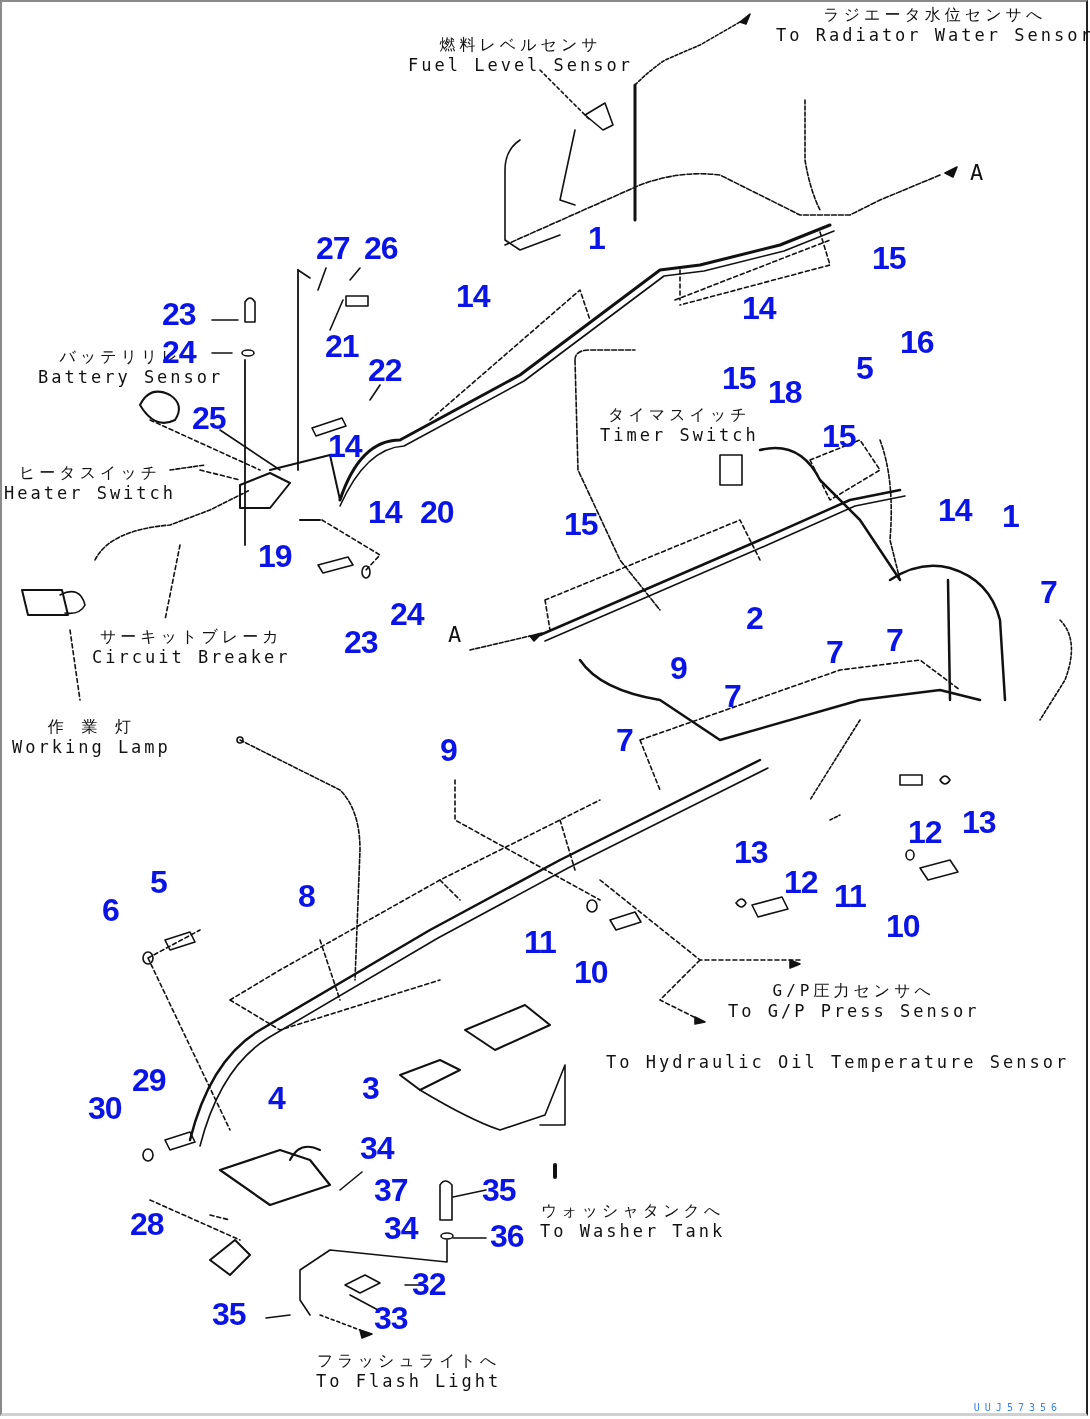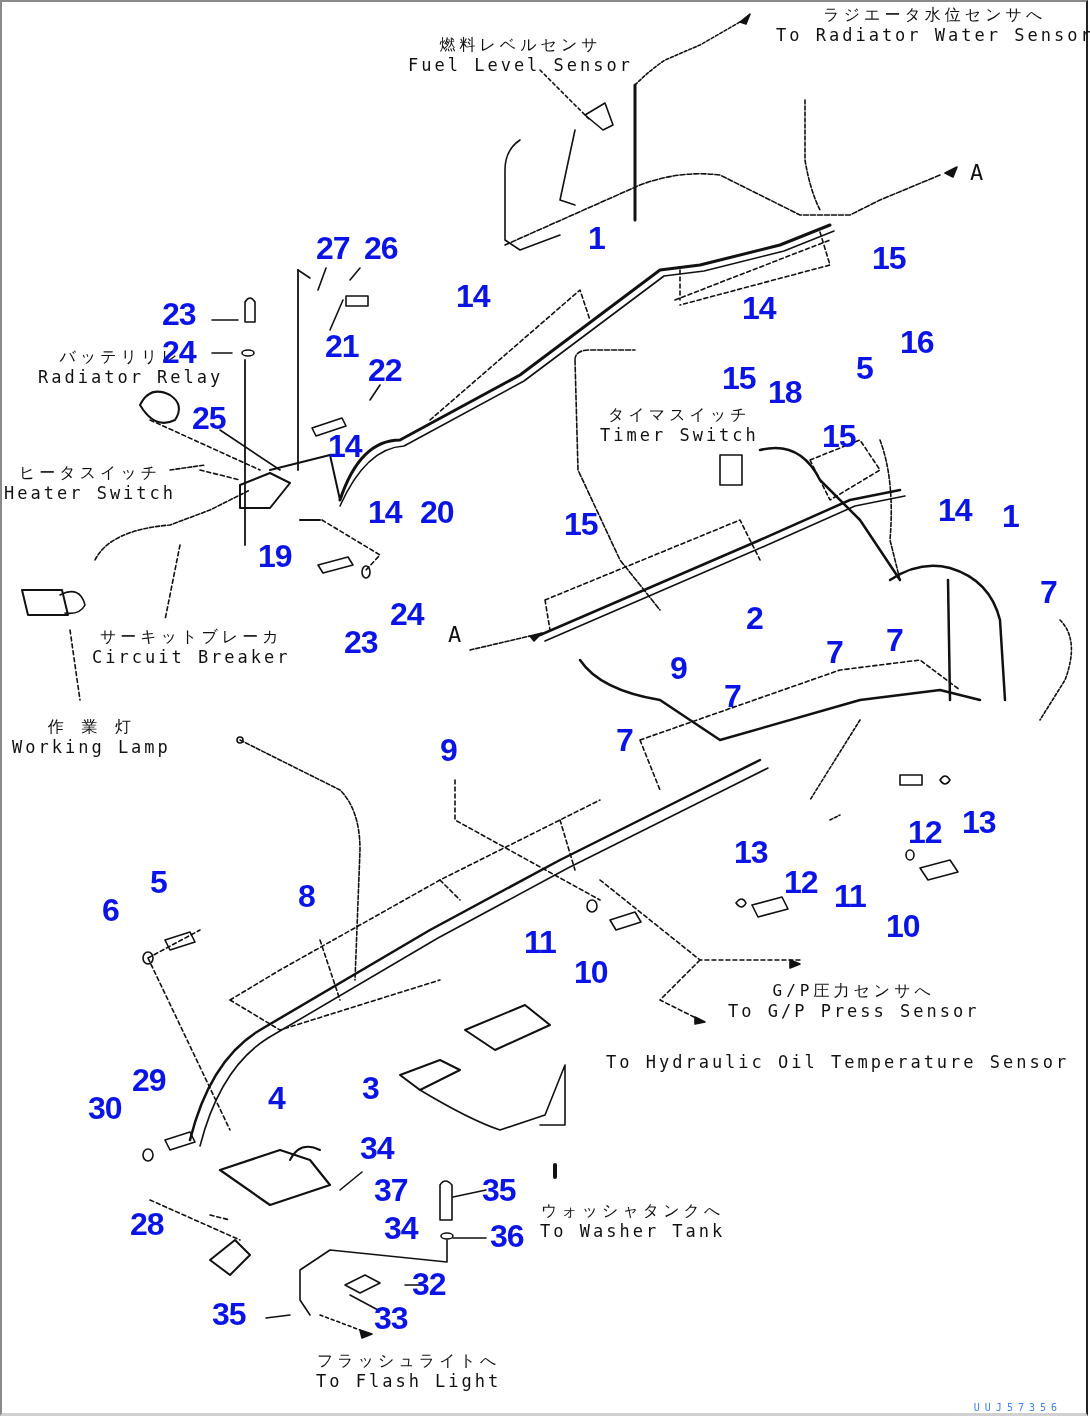--- a/index.html
+++ b/index.html
@@ -153,21 +153,21 @@
 <div class="cap" style="left:776px; top:4px;">
   <span class="jp">ラジエータ水位センサへ</span>
   <span class="en">To Radiator Water Sensor</span>
 </div>
 <div class="cap" style="left:408px; top:34px;">
   <span class="jp">燃料レベルセンサ</span>
   <span class="en">Fuel Level Sensor</span>
 </div>
 <div class="cap" style="left:4px; top:346px;margin-left:34px;">
   <span class="jp">バッテリリレー</span>
-  <span class="en">Radiator Relay</span>
+  <span class="en">Battery Sensor</span>
 </div>
 <div class="cap" style="left:4px; top:462px;">
   <span class="jp">ヒータスイッチ</span>
   <span class="en">Heater Switch</span>
 </div>
 <div class="cap" style="left:92px; top:626px;">
   <span class="jp">サーキットブレーカ</span>
   <span class="en">Circuit Breaker</span>
 </div>
 <div class="cap" style="left:12px; top:716px;">

